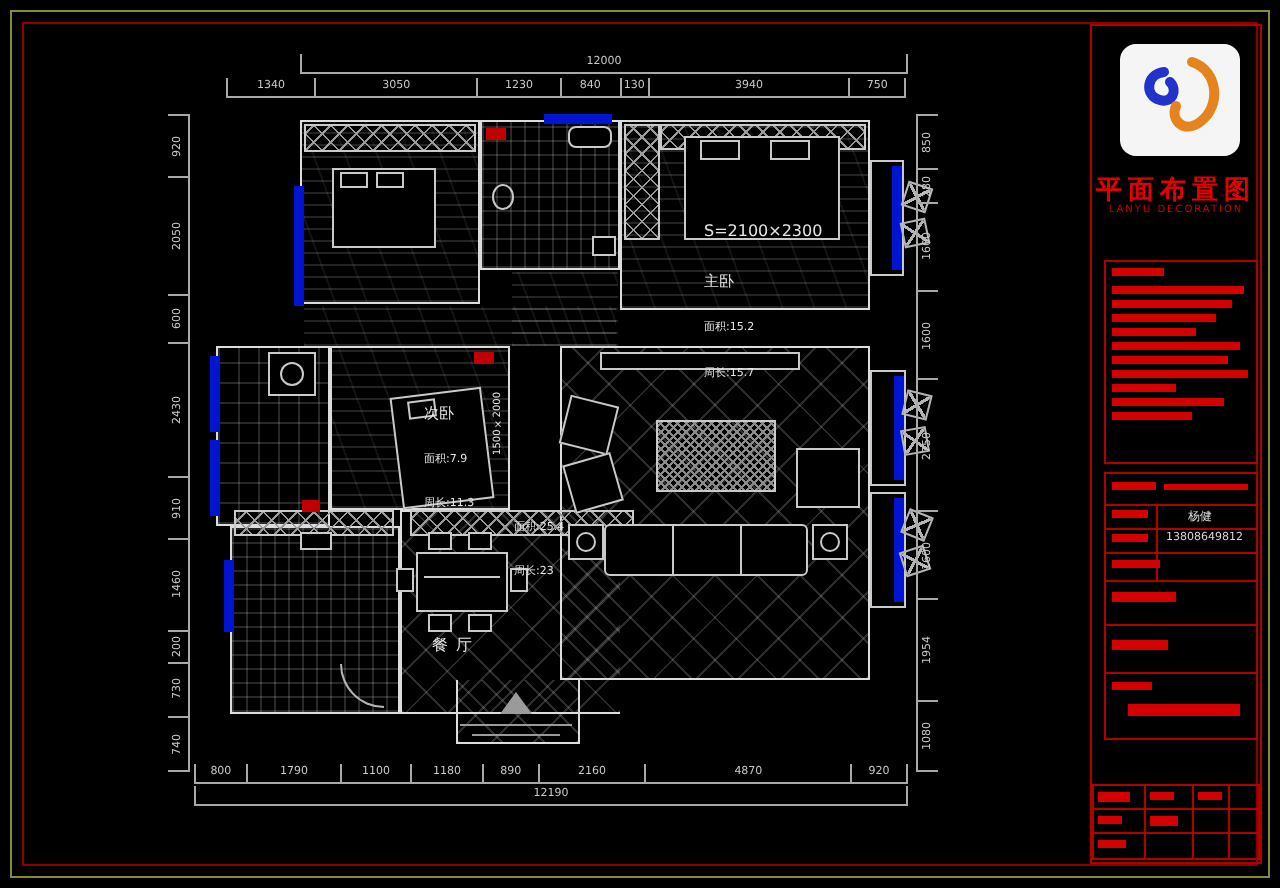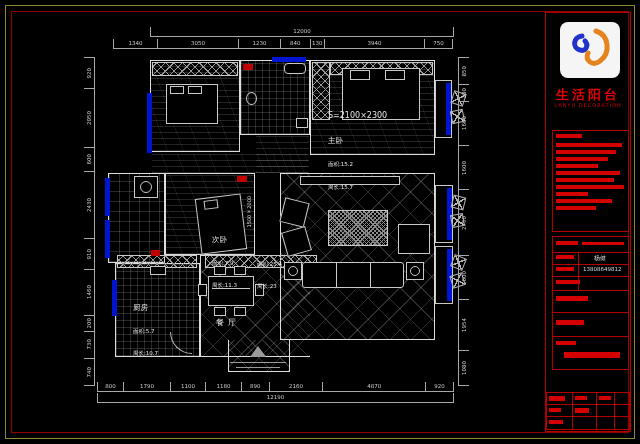--- a/index.html
+++ b/index.html
@@ -142,37 +142,32 @@
   <div class="furn" style="left:284px;top:229px;width:25px;height:25px;transform:rotate(-16deg);"></div>
   <div class="plant" style="left:452px;top:196px;transform:rotate(14deg);"></div>
   <div class="plant" style="left:451px;top:214px;transform:rotate(-10deg);"></div>
   <div class="plant" style="left:452px;top:256px;transform:rotate(22deg);"></div>
   <div class="plant" style="left:451px;top:274px;transform:rotate(-18deg);"></div>
 
   <div class="abs" style="left:250px;top:346px;width:0;height:0;border-left:8px solid transparent;border-right:8px solid transparent;border-bottom:11px solid #9a9a9a;"></div>
   <div class="wall" style="left:230px;top:362px;width:56px;height:1px;background:#9a9a9a;"></div>
   <div class="wall" style="left:236px;top:367px;width:44px;height:1px;background:#9a9a9a;"></div>
 
-  <div class="lbl" style="left:328px;top:96px;">
+  <div class="lbl" style="left:352px;top:96px;">
     <span class="bd" style="font-size:8px;">S=2100×2300</span>
     <span class="nm">主卧</span>
     <span>面积:15.2</span>
     <span>周长:15.7</span>
   </div>
-  <div class="lbl" style="left:212px;top:220px;">
+  <div class="lbl" style="left:212px;top:187px;">
     <span class="nm">次卧</span>
     <span>面积:7.9</span>
     <span>周长:11.3</span>
   </div>
   <div class="lbl vtxt" style="left:246px;top:196px;font-size:5px;">1500×2000</div>
-  <div class="lbl" style="left:133px;top:288px;">
-    <span class="nm">厨房</span>
-    <span>面积:5.7</span>
-    <span>周长:10.7</span>
-  </div>
   <div class="lbl nm" style="left:216px;top:318px;font-size:8px;letter-spacing:4px;">餐厅</div>
   <div class="lbl" style="left:257px;top:246px;">
     <span>面积:25.4</span>
     <span>周长:23</span>
   </div>
 
 
   <div class="hdim" style="left:150px;top:27px;width:303px;">
     <span style="flex-grow:1;">12000</span>
   </div>
@@ -255,21 +250,21 @@
   </div>
 
   <div class="tb-border" style="left:545px;top:12px;width:86px;height:420px;"></div>
 
   <div class="logo-box" style="left:560px;top:22px;width:60px;height:56px;">
     <svg width="60" height="56" viewBox="0 0 60 56">
       <path d="M22 14 C13 15 12 26 20 28 C26 30 29 23 25 19" fill="none" stroke="#2233cc" stroke-width="5" stroke-linecap="round"></path>
       <path d="M36 9 C49 13 51 31 40 39 C32 45 25 38 28 31" fill="none" stroke="#e5831e" stroke-width="5" stroke-linecap="round"></path>
     </svg>
   </div>
-  <div class="company" style="left:546px;top:86px;">生活阳台</div>
+  <div class="company" style="left:546px;top:86px;">平面布置图</div>
   <div class="company-en" style="left:546px;top:102px;">LANYU DECORATION</div>
 
   <div class="tb-border" style="left:552px;top:130px;width:77px;height:102px;"></div>
   <div class="rbar" style="left:556px;top:134px;width:26px;height:4px;"></div>
   <div class="rbar" style="left:556px;top:143px;width:66px;height:3.5px;"></div>
   <div class="rbar" style="left:556px;top:150px;width:60px;height:3.5px;"></div>
   <div class="rbar" style="left:556px;top:157px;width:52px;height:3.5px;"></div>
   <div class="rbar" style="left:556px;top:164px;width:42px;height:3.5px;"></div>
   <div class="rbar" style="left:556px;top:171px;width:64px;height:3.5px;"></div>
   <div class="rbar" style="left:556px;top:178px;width:58px;height:3.5px;"></div>

